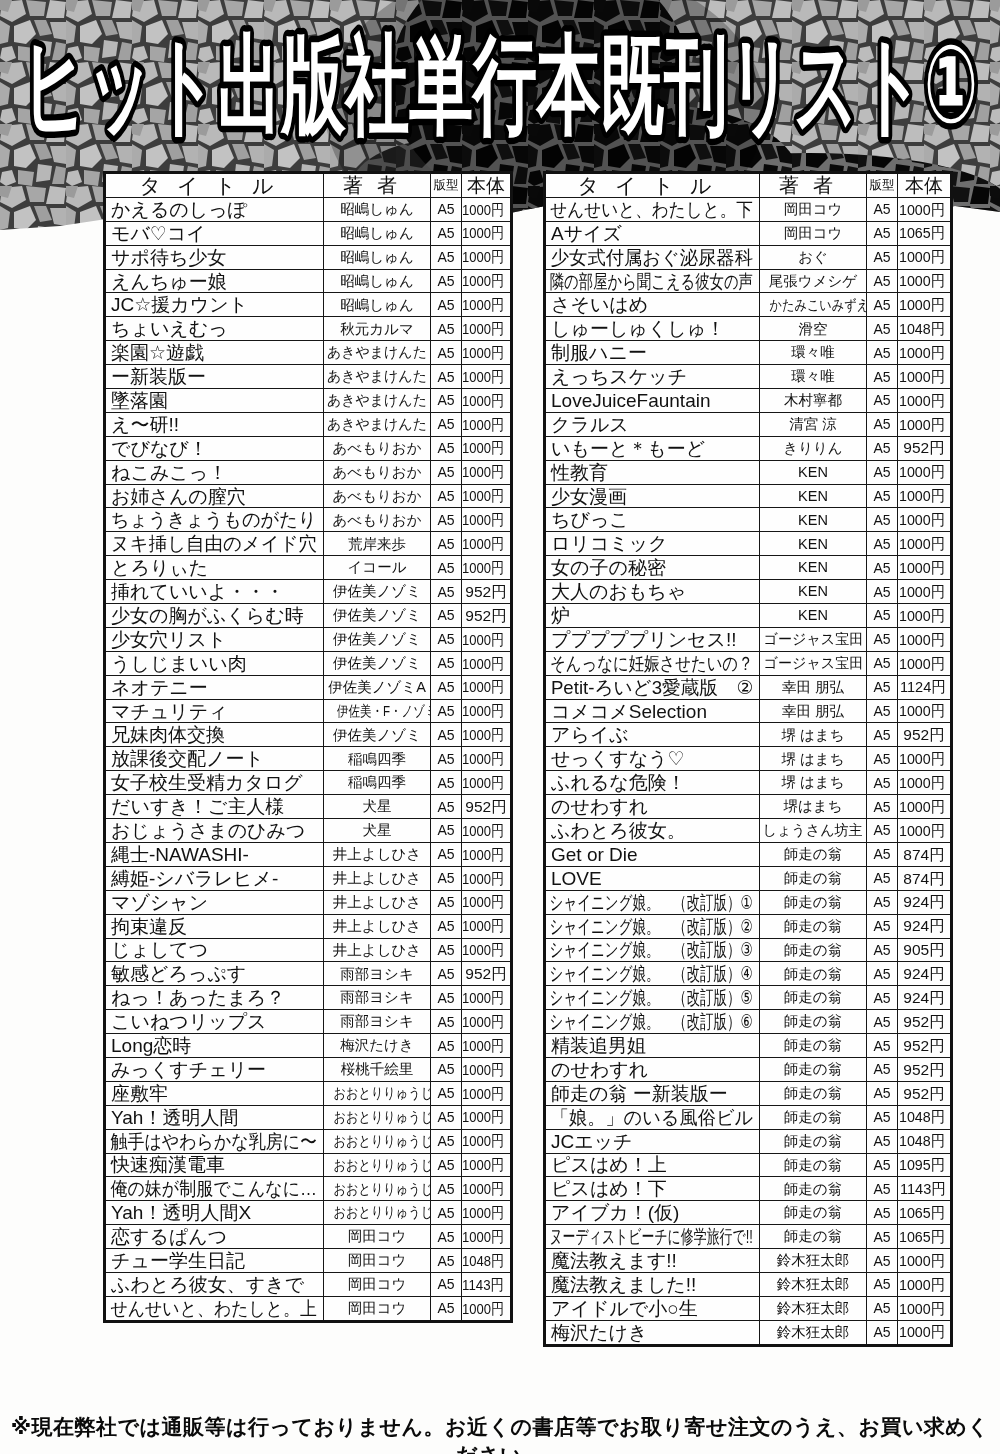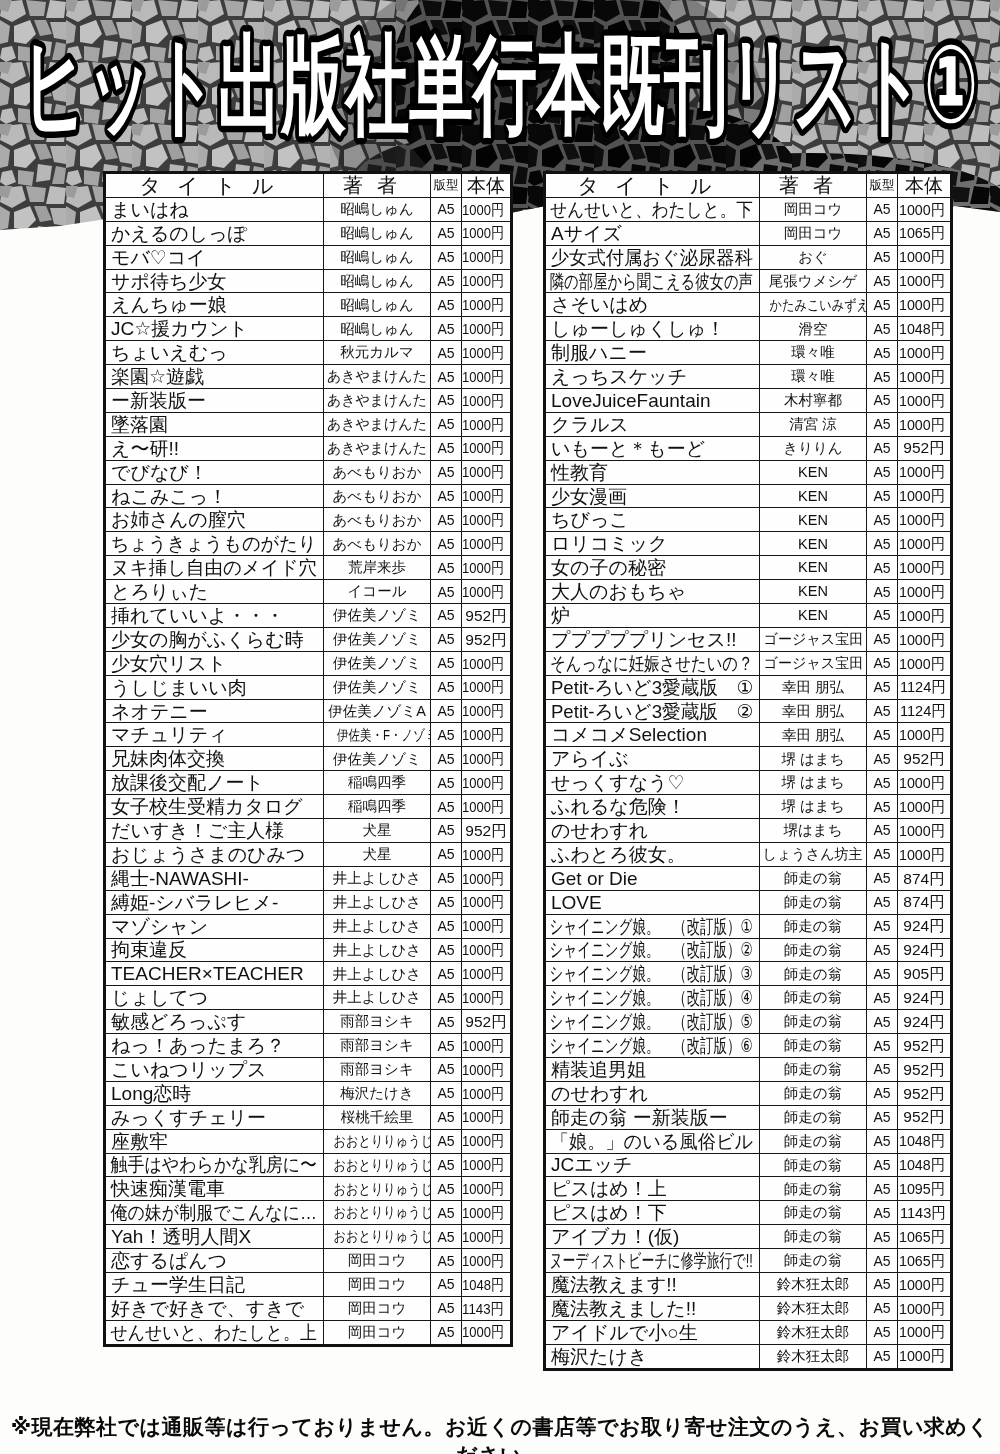--- a/index.html
+++ b/index.html
@@ -99,26 +99,20 @@
   <thead>
     <tr>
       <th class="c-title">タイトル</th>
       <th class="c-author">著者</th>
       <th class="c-format">版型</th>
       <th class="c-price">本体</th>
     </tr>
   </thead>
   <tbody>
 
-  <tr>
-        <td class="c-title"><span class="fit pad">まいはね</span></td>
-        <td class="c-author"><span class="fit">昭嶋しゅん</span></td>
-        <td class="c-format"><span class="fit">A5</span></td>
-        <td class="c-price"><span class="fit" style="transform: scaleX(0.84);">1000円</span></td>
-      </tr>
       <tr>
         <td class="c-title"><span class="fit pad">かえるのしっぽ</span></td>
         <td class="c-author"><span class="fit">昭嶋しゅん</span></td>
         <td class="c-format"><span class="fit">A5</span></td>
         <td class="c-price"><span class="fit" style="transform: scaleX(0.84);">1000円</span></td>
       </tr>
       <tr>
         <td class="c-title"><span class="fit pad">モバ♡コイ</span></td>
         <td class="c-author"><span class="fit">昭嶋しゅん</span></td>
         <td class="c-format"><span class="fit">A5</span></td>
@@ -292,26 +286,20 @@
         <td class="c-format"><span class="fit">A5</span></td>
         <td class="c-price"><span class="fit" style="transform: scaleX(0.84);">1000円</span></td>
       </tr>
       <tr>
         <td class="c-title"><span class="fit pad">拘束違反</span></td>
         <td class="c-author"><span class="fit">井上よしひさ</span></td>
         <td class="c-format"><span class="fit">A5</span></td>
         <td class="c-price"><span class="fit" style="transform: scaleX(0.84);">1000円</span></td>
       </tr>
       <tr>
-        <td class="c-title"><span class="fit pad">TEACHER×TEACHER</span></td>
-        <td class="c-author"><span class="fit">井上よしひさ</span></td>
-        <td class="c-format"><span class="fit">A5</span></td>
-        <td class="c-price"><span class="fit" style="transform: scaleX(0.84);">1000円</span></td>
-      </tr>
-      <tr>
         <td class="c-title"><span class="fit pad">じょしてつ</span></td>
         <td class="c-author"><span class="fit">井上よしひさ</span></td>
         <td class="c-format"><span class="fit">A5</span></td>
         <td class="c-price"><span class="fit" style="transform: scaleX(0.84);">1000円</span></td>
       </tr>
       <tr>
         <td class="c-title"><span class="fit pad">敏感どろっぷす</span></td>
         <td class="c-author"><span class="fit">雨部ヨシキ</span></td>
         <td class="c-format"><span class="fit">A5</span></td>
         <td class="c-price"><span class="fit">952円</span></td>
@@ -340,20 +328,26 @@
         <td class="c-format"><span class="fit">A5</span></td>
         <td class="c-price"><span class="fit" style="transform: scaleX(0.84);">1000円</span></td>
       </tr>
       <tr>
         <td class="c-title"><span class="fit pad">座敷牢</span></td>
         <td class="c-author"><span class="fit" style="transform: scaleX(0.84);">おおとりりゅうじ</span></td>
         <td class="c-format"><span class="fit">A5</span></td>
         <td class="c-price"><span class="fit" style="transform: scaleX(0.84);">1000円</span></td>
       </tr>
       <tr>
+        <td class="c-title"><span class="fit pad">Yah！透明人間</span></td>
+        <td class="c-author"><span class="fit" style="transform: scaleX(0.84);">おおとりりゅうじ</span></td>
+        <td class="c-format"><span class="fit">A5</span></td>
+        <td class="c-price"><span class="fit" style="transform: scaleX(0.84);">1000円</span></td>
+      </tr>
+      <tr>
         <td class="c-title"><span class="fit pad" style="transform: scaleX(0.894);">触手はやわらかな乳房に〜</span></td>
         <td class="c-author"><span class="fit" style="transform: scaleX(0.84);">おおとりりゅうじ</span></td>
         <td class="c-format"><span class="fit">A5</span></td>
         <td class="c-price"><span class="fit" style="transform: scaleX(0.84);">1000円</span></td>
       </tr>
       <tr>
         <td class="c-title"><span class="fit pad">快速痴漢電車</span></td>
         <td class="c-author"><span class="fit" style="transform: scaleX(0.84);">おおとりりゅうじ</span></td>
         <td class="c-format"><span class="fit">A5</span></td>
         <td class="c-price"><span class="fit" style="transform: scaleX(0.84);">1000円</span></td>
@@ -376,21 +370,21 @@
         <td class="c-format"><span class="fit">A5</span></td>
         <td class="c-price"><span class="fit" style="transform: scaleX(0.84);">1000円</span></td>
       </tr>
       <tr>
         <td class="c-title"><span class="fit pad">チュー学生日記</span></td>
         <td class="c-author"><span class="fit">岡田コウ</span></td>
         <td class="c-format"><span class="fit">A5</span></td>
         <td class="c-price"><span class="fit" style="transform: scaleX(0.84);">1048円</span></td>
       </tr>
       <tr>
-        <td class="c-title"><span class="fit pad">好きで好きで、すきで</span></td>
+        <td class="c-title"><span class="fit pad">ふわとろ彼女、すきで</span></td>
         <td class="c-author"><span class="fit">岡田コウ</span></td>
         <td class="c-format"><span class="fit">A5</span></td>
         <td class="c-price"><span class="fit" style="transform: scaleX(0.857);">1143円</span></td>
       </tr>
       <tr>
         <td class="c-title"><span class="fit pad" style="transform: scaleX(0.89);">せんせいと、わたしと。上</span></td>
         <td class="c-author"><span class="fit">岡田コウ</span></td>
         <td class="c-format"><span class="fit">A5</span></td>
         <td class="c-price"><span class="fit" style="transform: scaleX(0.84);">1000円</span></td>
       </tr>
@@ -522,26 +516,20 @@
         <td class="c-format"><span class="fit">A5</span></td>
         <td class="c-price"><span class="fit" style="transform: scaleX(0.92);">1000円</span></td>
       </tr>
       <tr>
         <td class="c-title"><span class="fit pad" style="transform: scaleX(0.809);">そんっなに妊娠させたいの？</span></td>
         <td class="c-author"><span class="fit" style="transform: scaleX(0.971);">ゴージャス宝田</span></td>
         <td class="c-format"><span class="fit">A5</span></td>
         <td class="c-price"><span class="fit" style="transform: scaleX(0.92);">1000円</span></td>
       </tr>
       <tr>
-        <td class="c-title"><span class="fit pad" style="transform: scaleX(0.981);">Petit-ろいど3愛蔵版　①</span></td>
-        <td class="c-author"><span class="fit">幸田 朋弘</span></td>
-        <td class="c-format"><span class="fit">A5</span></td>
-        <td class="c-price"><span class="fit" style="transform: scaleX(0.939);">1124円</span></td>
-      </tr>
-      <tr>
         <td class="c-title"><span class="fit pad" style="transform: scaleX(0.981);">Petit-ろいど3愛蔵版　②</span></td>
         <td class="c-author"><span class="fit">幸田 朋弘</span></td>
         <td class="c-format"><span class="fit">A5</span></td>
         <td class="c-price"><span class="fit" style="transform: scaleX(0.939);">1124円</span></td>
       </tr>
       <tr>
         <td class="c-title"><span class="fit pad">コメコメSelection</span></td>
         <td class="c-author"><span class="fit">幸田 朋弘</span></td>
         <td class="c-format"><span class="fit">A5</span></td>
         <td class="c-price"><span class="fit" style="transform: scaleX(0.92);">1000円</span></td>

